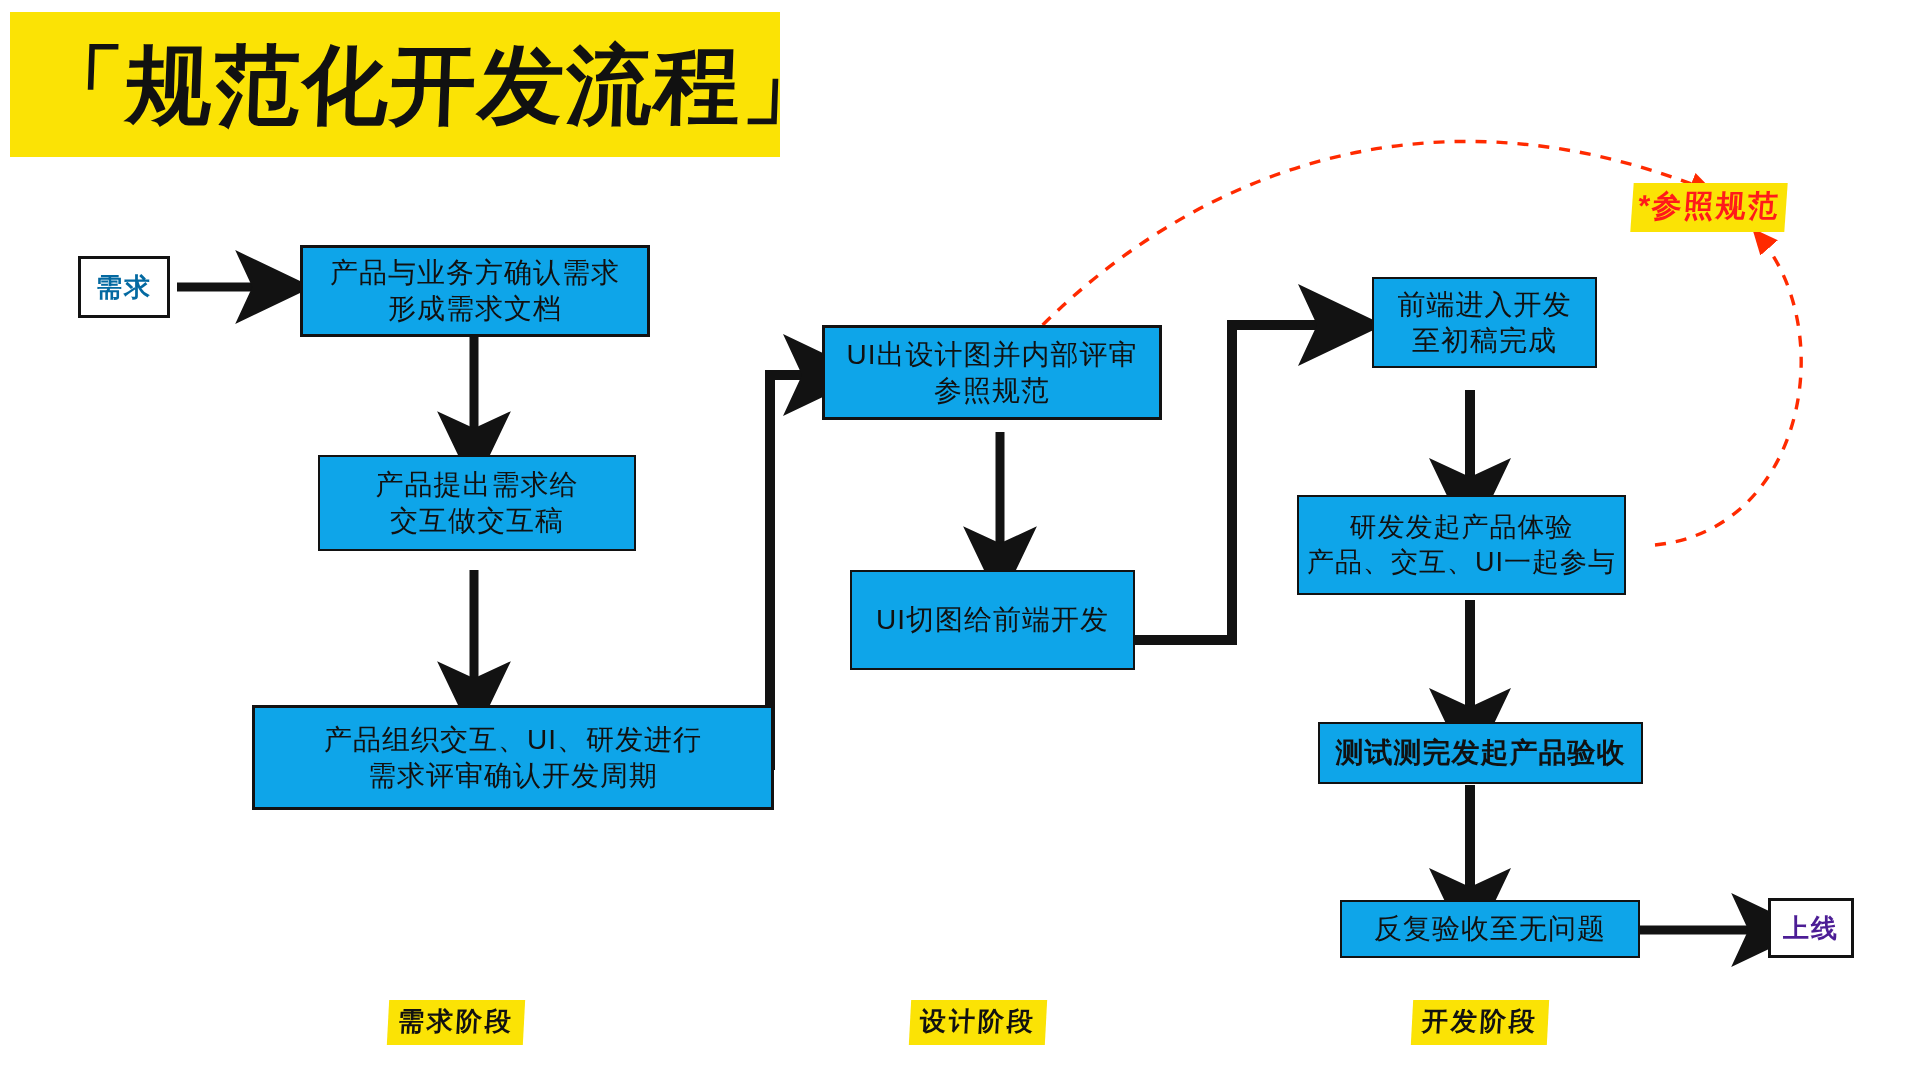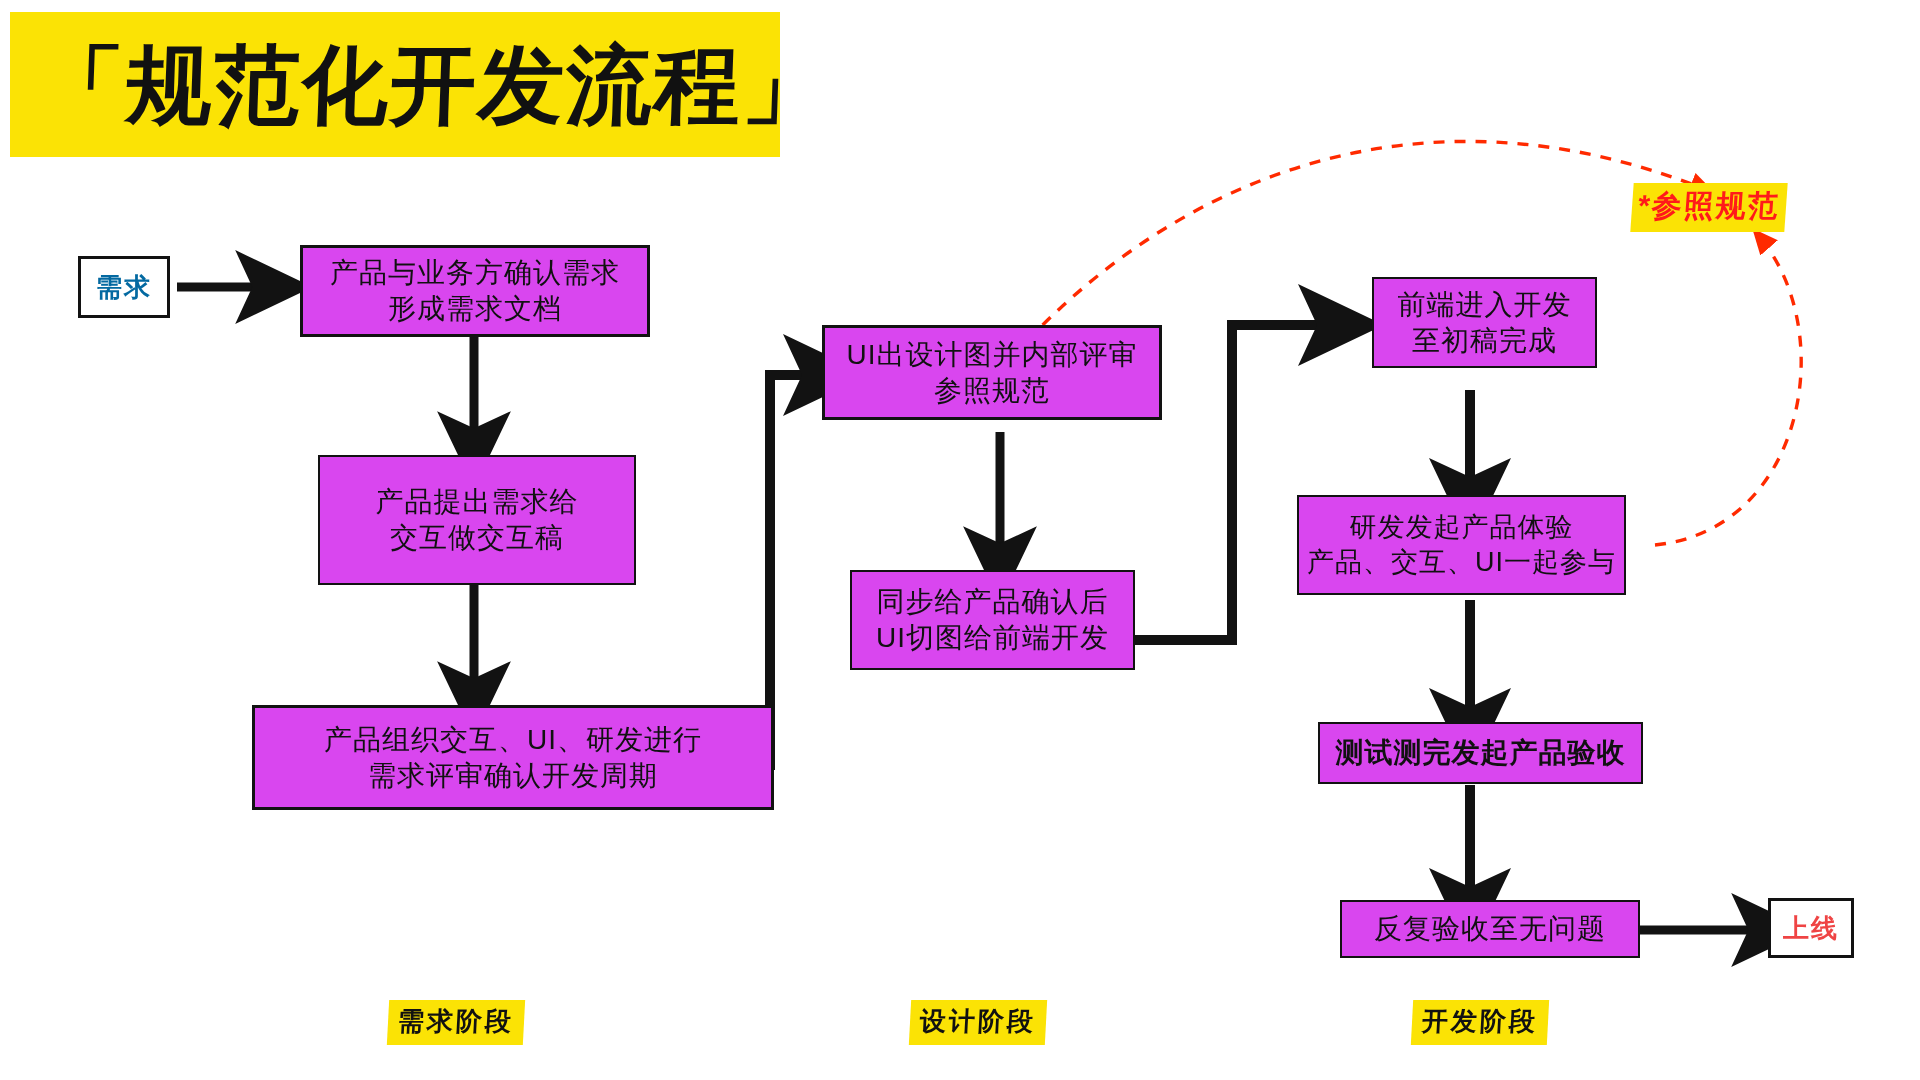--- a/index.html
+++ b/index.html
@@ -43,21 +43,21 @@
     line-height: 1;
     white-space: nowrap;
     transform: skewX(-2deg);
   }
 
   
   .node {
     position: absolute;
     box-sizing: border-box;
     border: 3px solid #121212;
-    background: #d946ef;
+    background: #0ea5e9;
     display: flex;
     flex-direction: column;
     align-items: center;
     justify-content: center;
     color: #111111;
     text-align: center;
     line-height: 1.28;
     font-weight: 500;
     letter-spacing: 1px;
   }
@@ -75,21 +75,21 @@
     border: 3px solid #121212;
     background: #ffffff;
     display: flex;
     align-items: center;
     justify-content: center;
     font-size: 26px;
     font-weight: 700;
     letter-spacing: 2px;
   }
   .term.green { color: #0369a1; }
-  .term.red   { color: #ef4444; }
+  .term.red   { color: #4c1d95; }
 
   
   .phase {
     position: absolute;
     background: #FBE305;
     color: #111111;
     font-size: 26px;
     font-weight: 700;
     letter-spacing: 3px;
     padding: 4px 10px 6px 10px;
@@ -168,37 +168,36 @@
 
 <div class="note-red" style="left:1632px; top:183px;">
   <span>*参照规范</span>
 </div>
 
 <div class="node fs28" style="left:300px; top:245px; width:350px; height:92px;">
   <span class="l">产品与业务方确认需求</span>
   <span class="l">形成需求文档</span>
 </div>
 
-<div class="node thin fs28" style="left:318px; top:455px; width:318px; height:130px;">
+<div class="node thin fs28" style="left:318px; top:455px; width:318px; height:96px;">
   <span class="l">产品提出需求给</span>
   <span class="l">交互做交互稿</span>
 </div>
 
 <div class="node fs28" style="left:252px; top:705px; width:522px; height:105px;">
   <span class="l">产品组织交互、UI、研发进行</span>
   <span class="l">需求评审确认开发周期</span>
 </div>
 
 <div class="node fs28" style="left:822px; top:325px; width:340px; height:95px;">
   <span class="l">UI出设计图并内部评审</span>
   <span class="l">参照规范</span>
 </div>
 
 <div class="node thin fs28" style="left:850px; top:570px; width:285px; height:100px;">
-  <span class="l">同步给产品确认后</span>
   <span class="l">UI切图给前端开发</span>
 </div>
 
 <div class="node thin fs28" style="left:1372px; top:277px; width:225px; height:91px;">
   <span class="l">前端进入开发</span>
   <span class="l">至初稿完成</span>
 </div>
 
 <div class="node thin fs27" style="left:1297px; top:495px; width:329px; height:100px;">
   <span class="l">研发发起产品体验</span>

